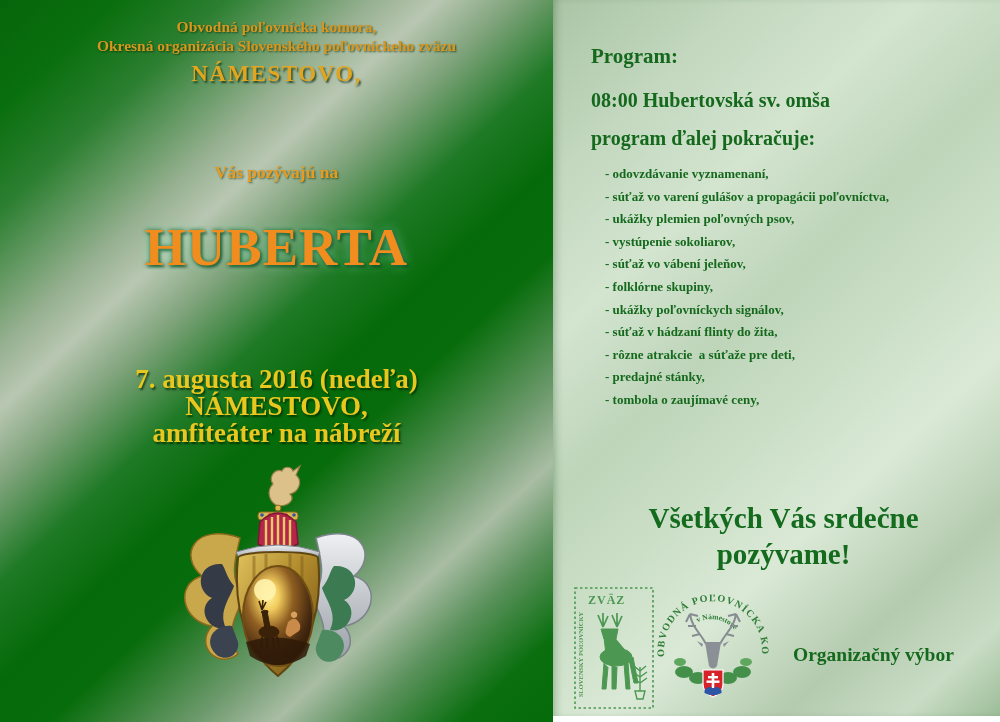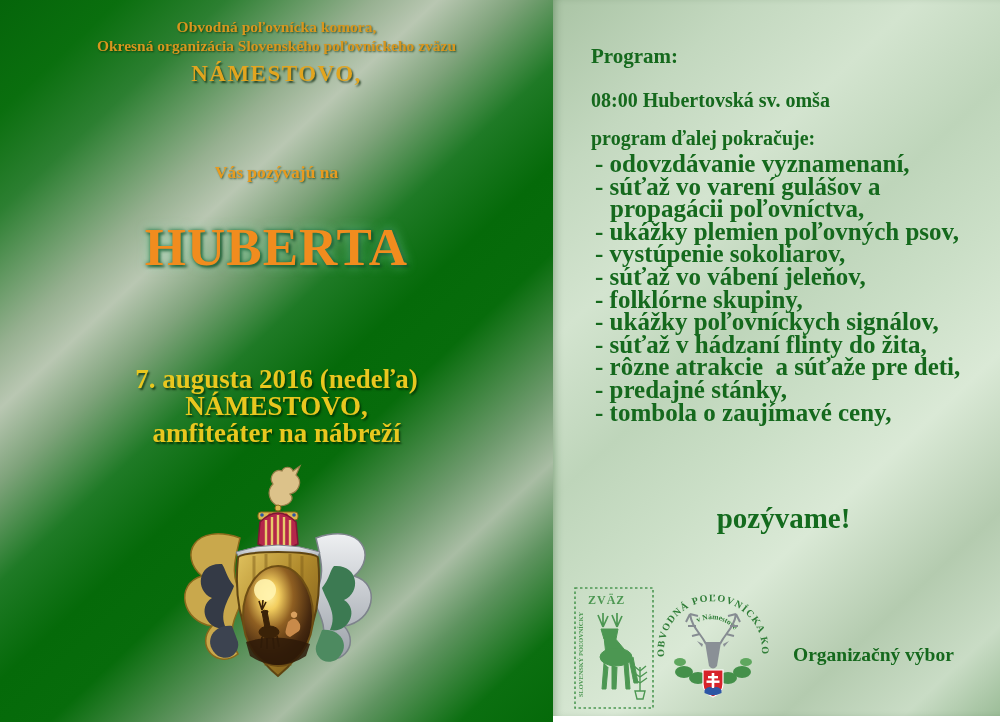--- a/index.html
+++ b/index.html
@@ -77,22 +77,22 @@
         #c9dcc5 92%,
         #9cbd98 100%);
     box-shadow:inset 6px 0 10px -5px rgba(0,60,0,.35);
     color:#15691d;
   }
   .program-label{position:absolute;left:38px;top:44px;font-size:21px;}
   .mass-line{position:absolute;left:38px;top:89px;font-size:20px;}
   .continue-label{position:absolute;left:38px;top:127px;font-size:20px;}
   .program-list{
     position:absolute;left:42px;top:153px;width:388px;
-    margin:0;padding:0;list-style:none;
-    font-size:25px;line-height:22.6px;
+    margin:10px;padding:0;list-style:none;
+    font-size:13px;line-height:22.6px;
   }
   .program-list li{
     padding-left:15px;text-indent:-15px;white-space:pre-wrap;
   }
   .closing{
     position:absolute;left:0;top:500px;width:447px;
     padding-left:14px;box-sizing:border-box;
     text-align:center;font-size:29px;line-height:36px;color:#146b1e;
   }
   .signature{position:absolute;left:240px;top:644px;font-size:19.5px;}
@@ -194,20 +194,21 @@
       <li>- vystúpenie sokoliarov,</li>
       <li>- súťaž vo vábení jeleňov,</li>
       <li>- folklórne skupiny,</li>
       <li>- ukážky poľovníckych signálov,</li>
       <li>- súťaž v hádzaní flinty do žita,</li>
       <li>- rôzne atrakcie  a súťaže pre deti,</li>
       <li>- predajné stánky,</li>
       <li>- tombola o zaujímavé ceny,</li>
     </ul>
     <div class="closing">
+      <div>Všetkých Vás srdečne</div>
       <div>pozývame!</div>
     </div>
 
     <svg class="stamp-logo" viewBox="0 0 84 126">
       <rect x="3" y="3" width="78" height="120" fill="none" stroke="#3e8f45" stroke-width="1.6" stroke-dasharray="2.5 2.5"></rect>
       <text x="16" y="19" font-size="12" font-weight="bold" fill="#3e8f45" letter-spacing="1">ZVÄZ</text>
       <text transform="rotate(-90 11 112)" x="11" y="112" font-size="6.4" font-weight="bold" fill="#3e8f45">SLOVENSKÝ POĽOVNÍCKY</text>
       <g fill="#3e8f45" stroke="#3e8f45">
         <path d="M31 42 l-5 -12 m5 12 l0 -14 m0 14 l5 -11" fill="none" stroke-width="1.7"></path>
         <path d="M45 42 l-5 -12 m5 12 l0 -14 m0 14 l5 -11" fill="none" stroke-width="1.7"></path>

